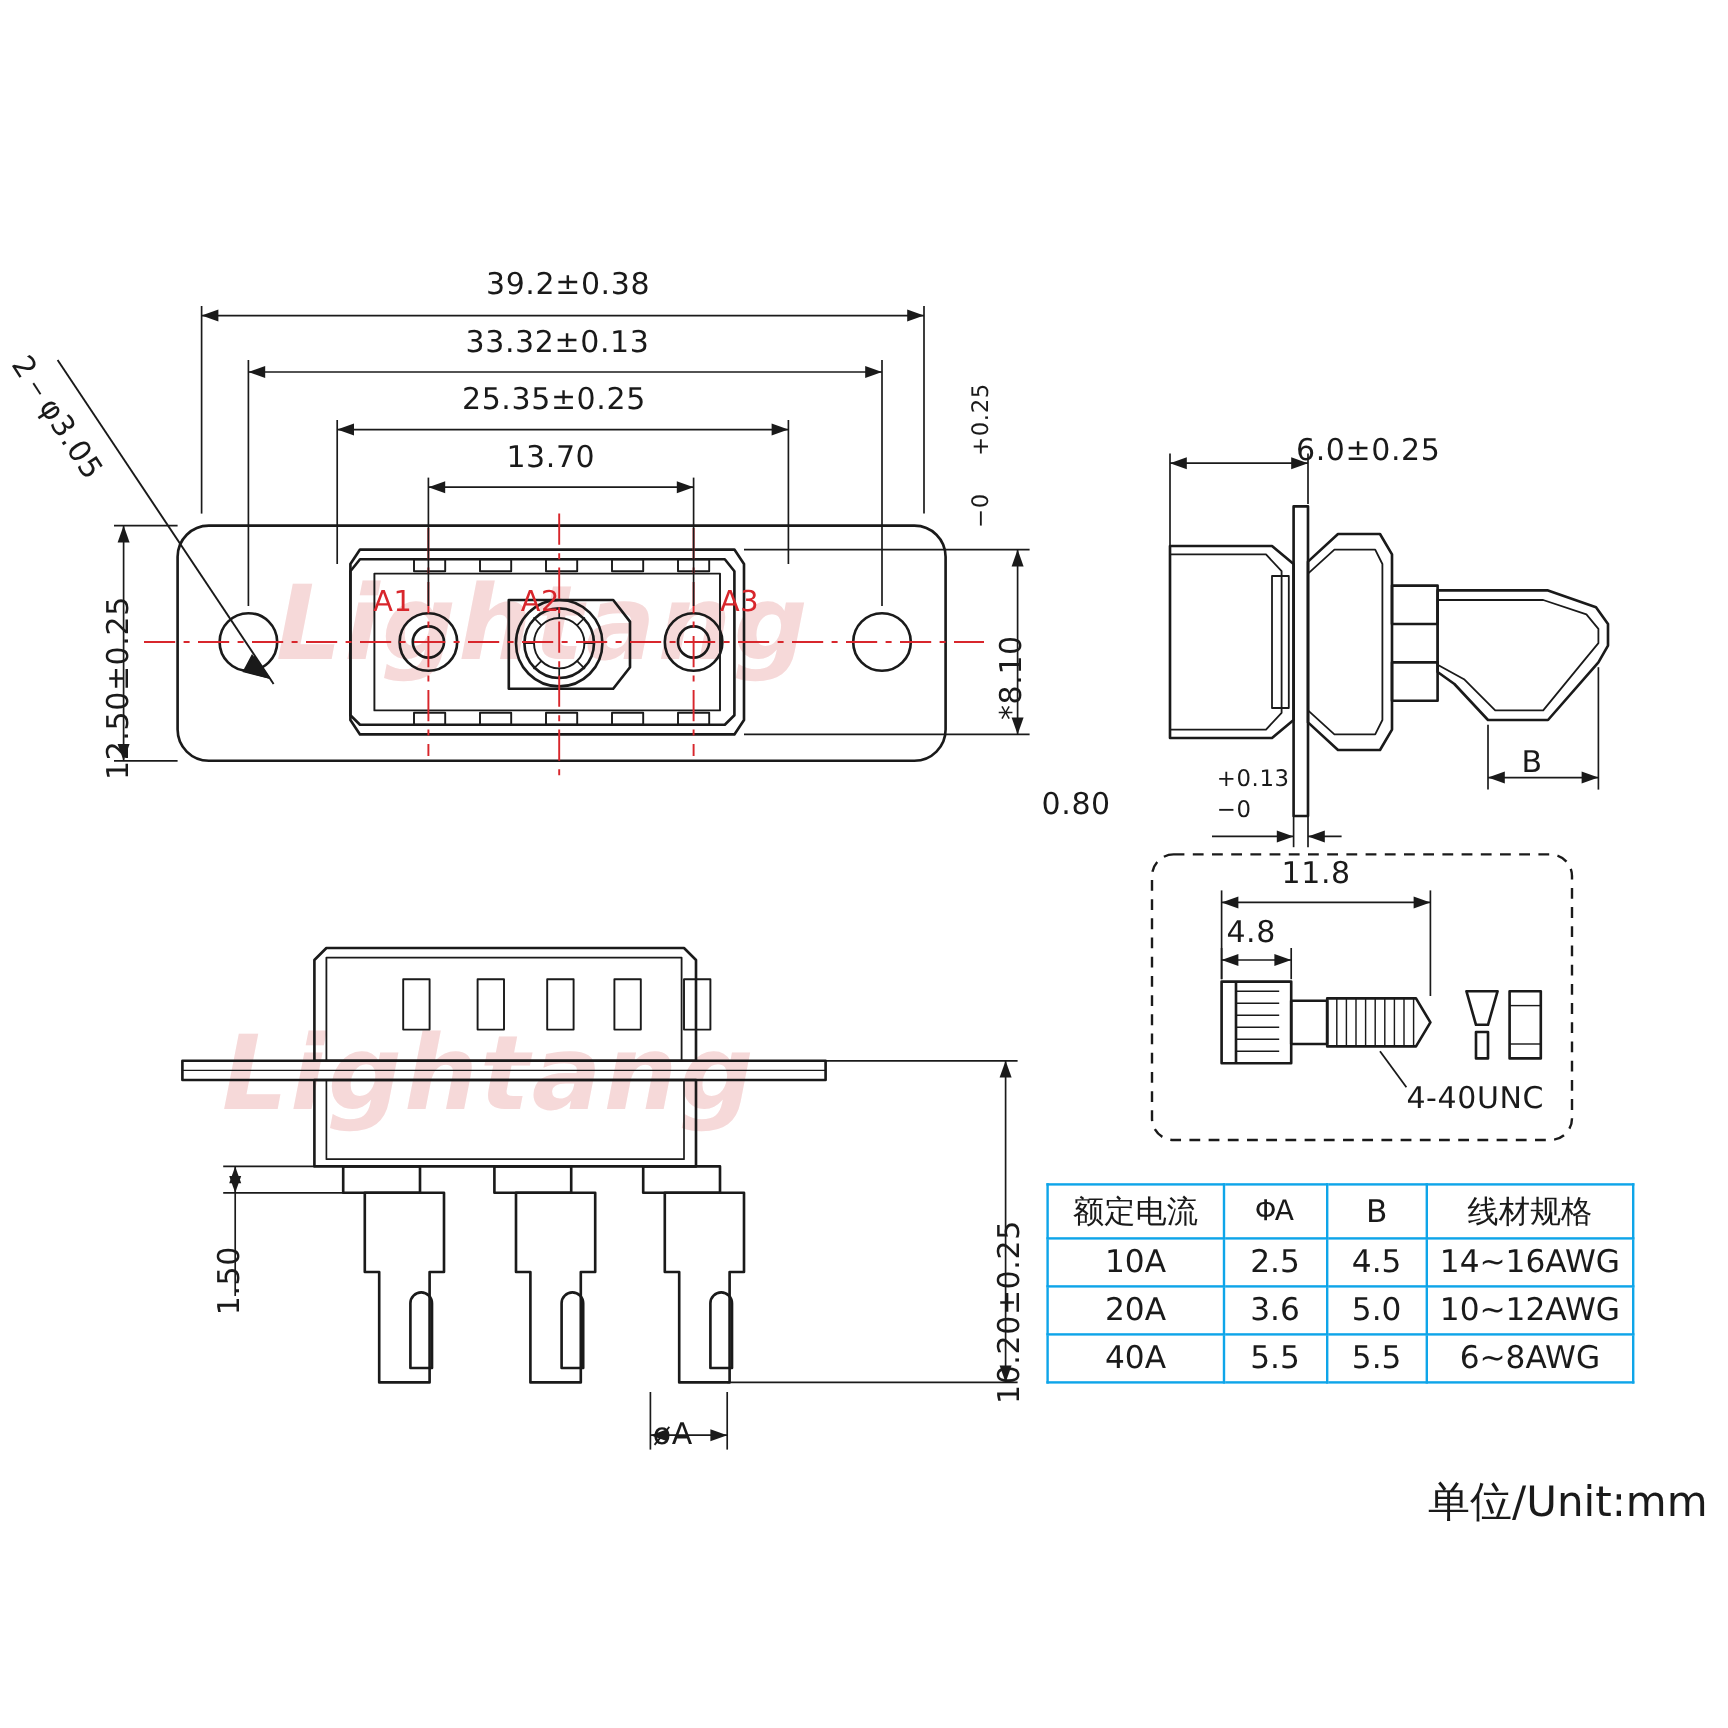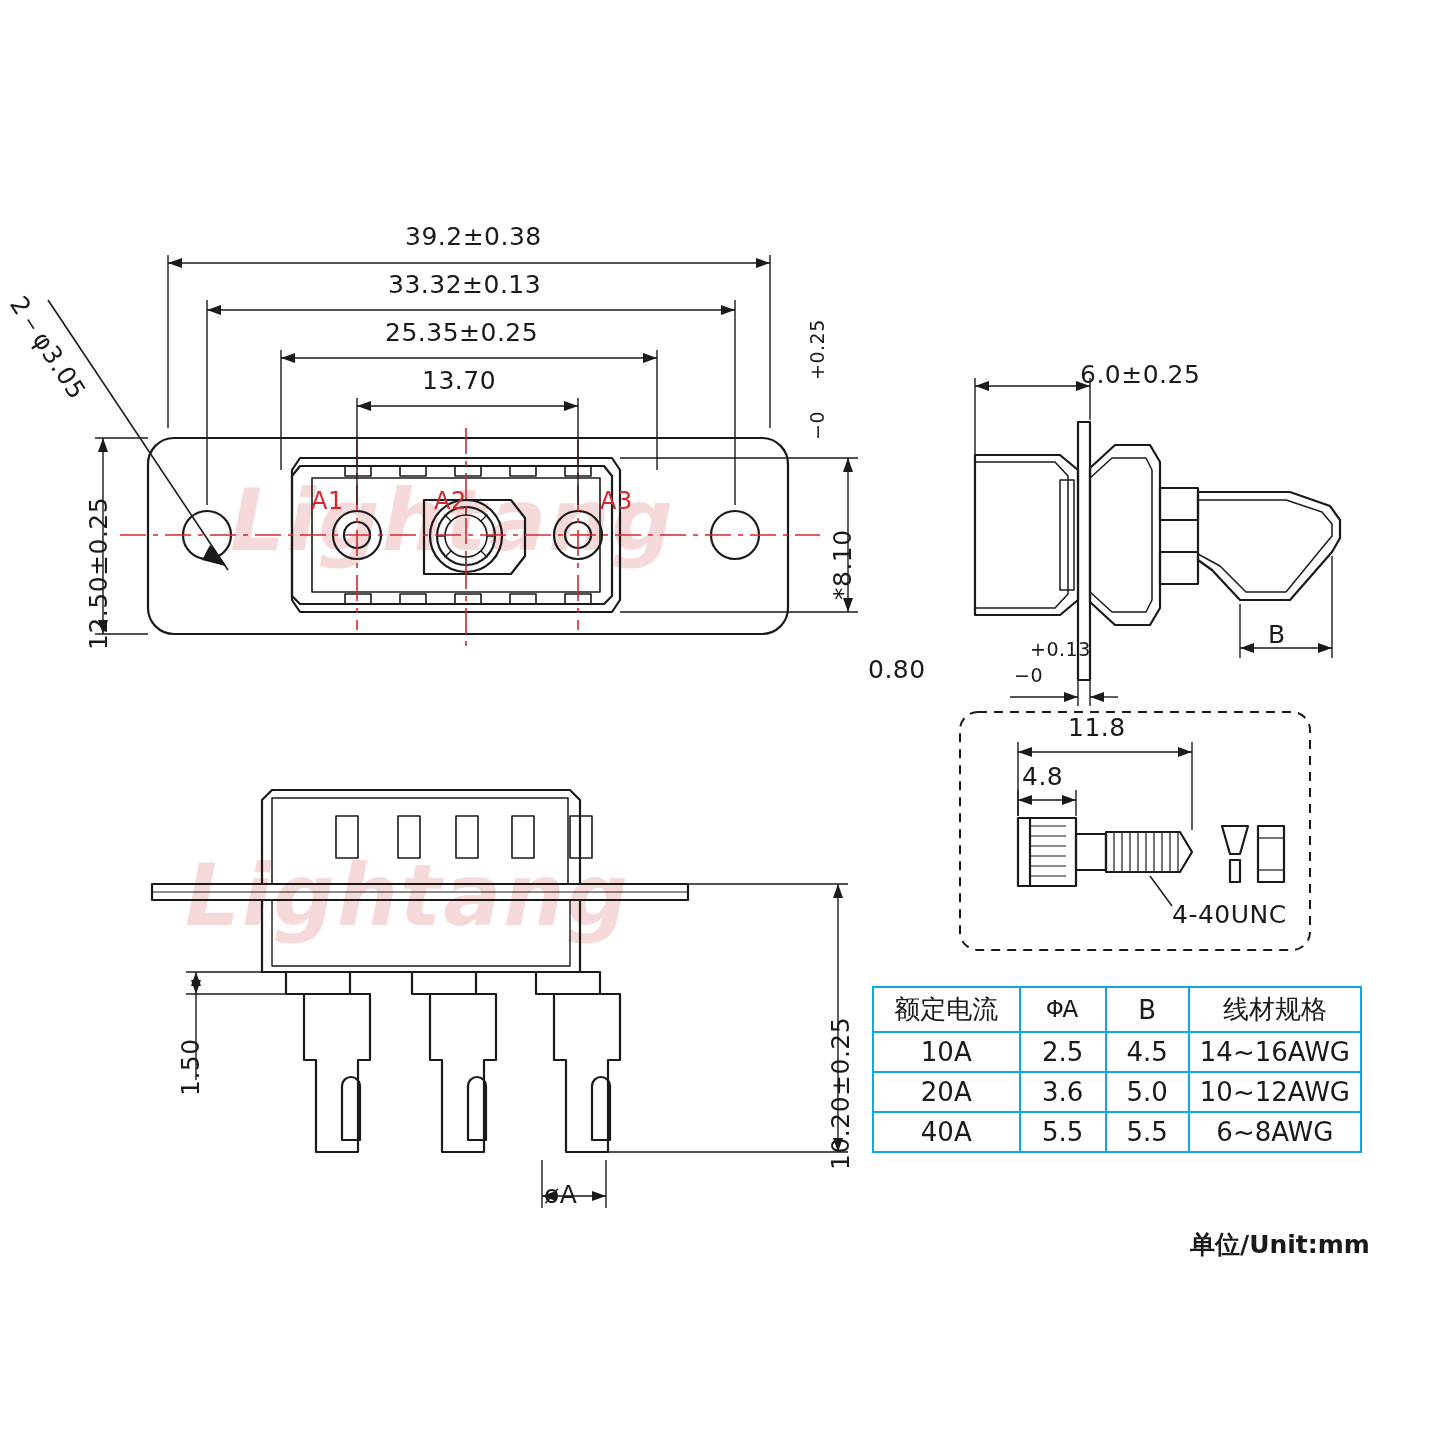--- a/index.html
+++ b/index.html
@@ -8,21 +8,21 @@
   .lbl.small{font-size:24px;}
   .red{color:#d8262c;}
   .rot90{transform:rotate(-90deg);transform-origin:left top;}
   svg{position:absolute;left:0;top:0;}
   
   .wm{position:absolute;font-size:86px;font-style:italic;font-weight:bold;color:#f6d9d9;letter-spacing:2px;user-select:none;}
   
   .spec-table{position:absolute;border-collapse:collapse;font-size:26px;}
   .spec-table td,.spec-table th{border:2px solid #0ea5e9;text-align:center;padding:4px 10px;font-weight:normal;}
   .spec-table th{font-size:26px;}
-  .unit{position:absolute;font-size:25px;font-weight:bold;}
+  .unit{position:absolute;font-size:35px;}
 </style>
 </head>
 <body>
 
 <div class="wm" style="left:230px;top:470px;">Lightang</div>
 <div class="wm" style="left:185px;top:845px;">Lightang</div>
 
 <svg width="1440" height="1440" viewBox="0 0 1440 1440">
   <g fill="none" stroke="#1a1a1a" stroke-width="2.2" stroke-linejoin="round" stroke-linecap="round">
 
@@ -276,21 +276,21 @@
 <div class="lbl small rot90" style="left:806px;top:440px;font-size:19px;">−0</div>
 
 <div class="lbl" style="left:30px;top:290px;transform:rotate(57deg);transform-origin:left top;">2－φ3.05</div>
 
 <div class="lbl red small" style="left:311px;top:487px;">A1</div>
 <div class="lbl red small" style="left:434px;top:487px;">A2</div>
 <div class="lbl red small" style="left:600px;top:487px;">A3</div>
 
 <div class="lbl" style="left:1080px;top:360px;">6.0±0.25</div>
 <div class="lbl" style="left:868px;top:655px;">0.80</div>
-<div class="lbl" style="left:1014px;top:638px;font-size:19px;margin-left:16px;">+0.13</div>
+<div class="lbl" style="left:1014px;top:638px;font-size:19px;">+0.13</div>
 <div class="lbl" style="left:1014px;top:664px;font-size:19px;">−0</div>
 <div class="lbl" style="left:1268px;top:620px;">B</div>
 
 <div class="lbl" style="left:1068px;top:713px;">11.8</div>
 <div class="lbl" style="left:1022px;top:762px;">4.8</div>
 <div class="lbl" style="left:1172px;top:900px;">4-40UNC</div>
 
 <div class="lbl rot90" style="left:176px;top:1096px;">1.50</div>
 <div class="lbl" style="left:544px;top:1180px;">øA</div>
 <div class="lbl rot90" style="left:826px;top:1170px;">10.20±0.25</div>

